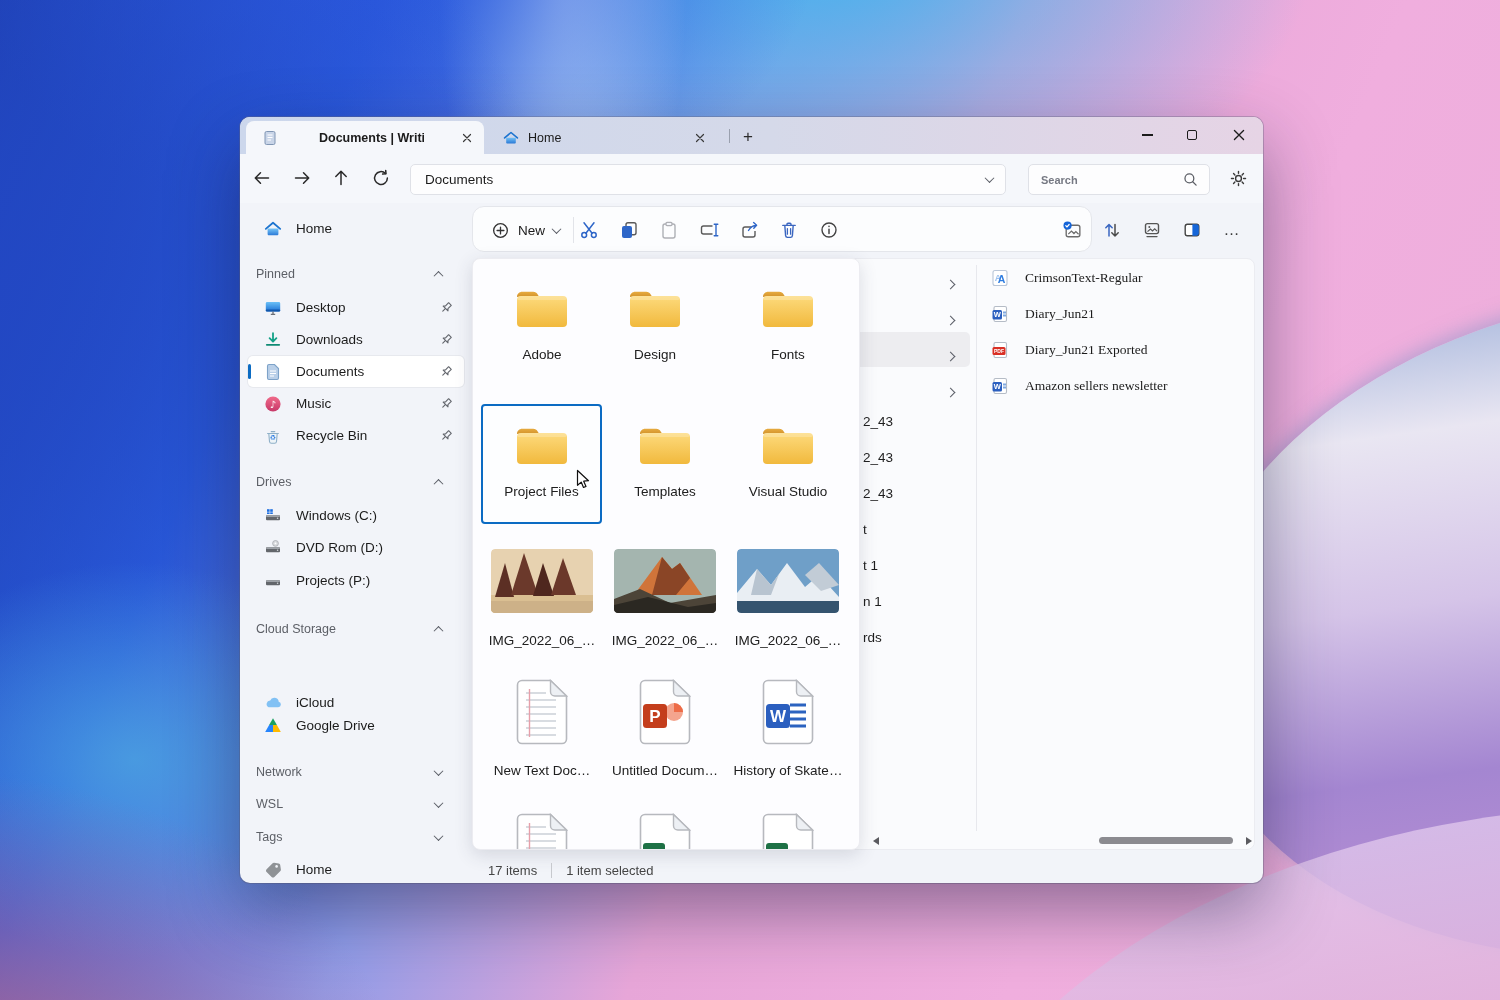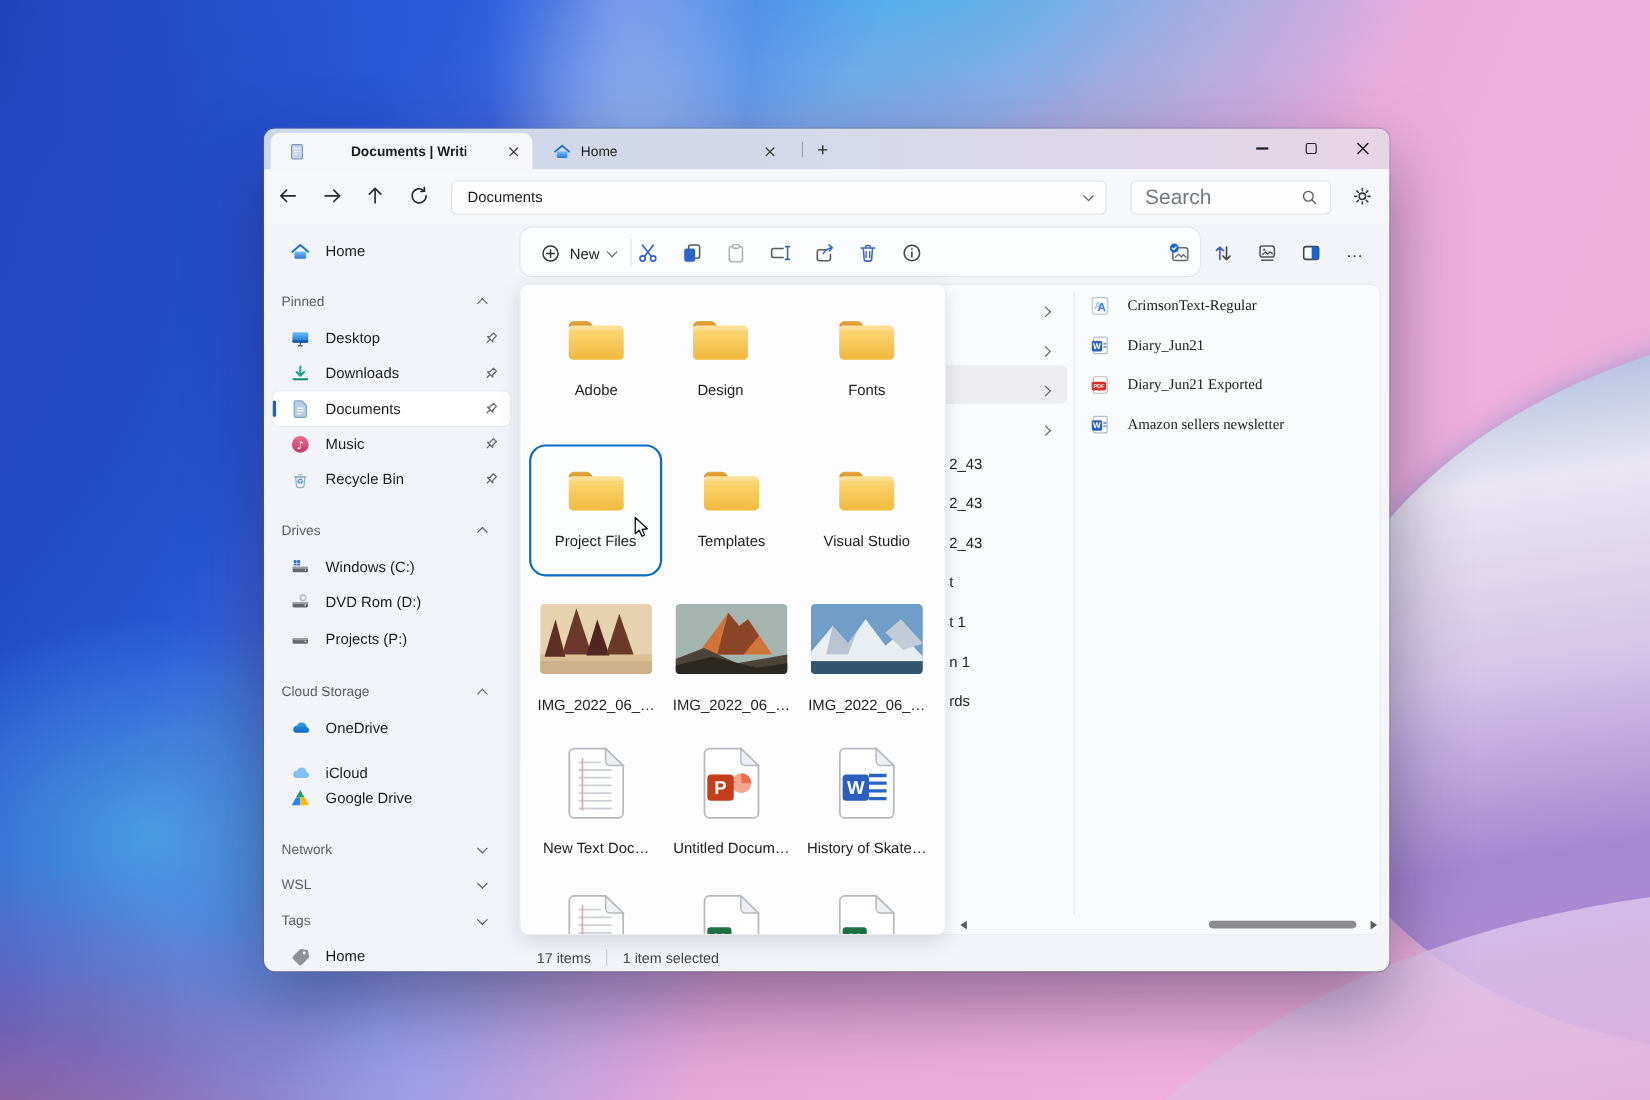--- a/index.html
+++ b/index.html
@@ -49,21 +49,21 @@
 
   
   .navbar { position:absolute; left:0; top:37px; width:100%; height:49px; background:#f5f7fb; }
   .navbtn { position:absolute; top:8px; width:32px; height:32px; display:flex; align-items:center; justify-content:center; border-radius:5px; }
   .addrbar { position:absolute; left:170px; top:10px; width:596px; height:31px; background:#fdfdfe;
     border:1px solid #dfe1e7; border-radius:5px; display:flex; align-items:center; }
   .addrtext { margin-left:14px; font-size:13.5px; flex:1; }
   .addrchev { margin-right:12px; }
   .searchbar { position:absolute; left:788px; top:10px; width:182px; height:31px; background:#fdfdfe;
     border:1px solid #dfe1e7; border-radius:5px; display:flex; align-items:center; }
-  .searchbar input { border:0; outline:0; background:transparent; font-family:inherit; font-size:19px; margin-left:12px; flex:1; width:10px; color:#0369a1; }
+  .searchbar input { border:0; outline:0; background:transparent; font-family:inherit; font-size:11px; margin-left:12px; flex:1; width:10px; color:#0369a1;font-weight:bold; }
   .searchbar input::placeholder { color:#767983; }
   .searchbar .sicon { margin-right:10px; display:flex; }
   .gearbtn { position:absolute; left:982px; top:8px; width:32px; height:32px; display:flex; align-items:center; justify-content:center; }
 
   
   .chev { display:inline-block; width:7px; height:7px; border-right:1.4px solid #5a5d66; border-bottom:1.4px solid #5a5d66; }
   .chev.down { transform:rotate(45deg) translate(-1px,-1px); }
   .chev.up { transform:rotate(-135deg) translate(-1px,-1px); }
   .chev.right { transform:rotate(-45deg); }
 
@@ -104,21 +104,21 @@
   .harrow.right { right:2px; border-top:4.5px solid transparent; border-bottom:4.5px solid transparent; border-left:6px solid #5b5b60; }
   .hthumb { position:absolute; left:228px; top:2px; width:134px; height:7px; border-radius:4px; background:#8b8b90; }
 
   .gridcard { position:absolute; left:232px; top:141px; width:388px; height:592px; background:#fdfdff;
     border:1px solid #ececf1; border-radius:8px; box-shadow:0 5px 18px rgba(55,60,90,.16); overflow:hidden; }
   .gitem { position:absolute; width:116px; display:flex; flex-direction:column; align-items:center; }
   .glabel { font-size:13.5px; color:#202020; white-space:nowrap; }
   .row-folder .glabel { margin-top:16px; }
   .row-img .glabel { margin-top:20px; }
   .row-doc .glabel { margin-top:18px; }
-  .gitem.sel { border:2px solid #0b6bc3; border-radius:15px; background:#fdfeff; padding-top:18px; height:120px; width:121px; }
+  .gitem.sel { border:2px solid #0b6bc3; border-radius:4px; background:#fdfeff; padding-top:18px; height:120px; width:121px; }
   .photo { border-radius:4px; }
   .cursor { position:absolute; left:100px; top:210px; z-index:5; }
 
   
   .statusbar { position:absolute; left:232px; top:740px; width:783px; height:26px; display:flex; align-items:center; }
   .statusbar .stat { font-size:13px; color:#454545; }
   .statdiv { width:1px; height:15px; background:#c7c9ce; margin:0 14px; }
 
   svg { display:block; }
 </style>
@@ -660,28 +660,20 @@
             <use href="#sym-drive"></use>
           </svg>
         </span>
       <span class="slabel">Projects (P:)</span>
     </div>
 
     <div class="shead" style="top:413px">
       <span class="htitle">Cloud Storage</span>
       <span class="hchev chev up"></span>
     </div>
-    <div class="srow" style="top:443px">
-      <span class="sicon">
-          <svg width="18" height="18">
-            <use href="#sym-onedrive"></use>
-          </svg>
-        </span>
-      <span class="slabel">OneDrive</span>
-    </div>
     <div class="srow" style="top:484px">
       <span class="sicon">
           <svg width="18" height="18">
             <use href="#sym-icloud"></use>
           </svg>
         </span>
       <span class="slabel">iCloud</span>
     </div>
     <div class="srow" style="top:507px">
       <span class="sicon">

